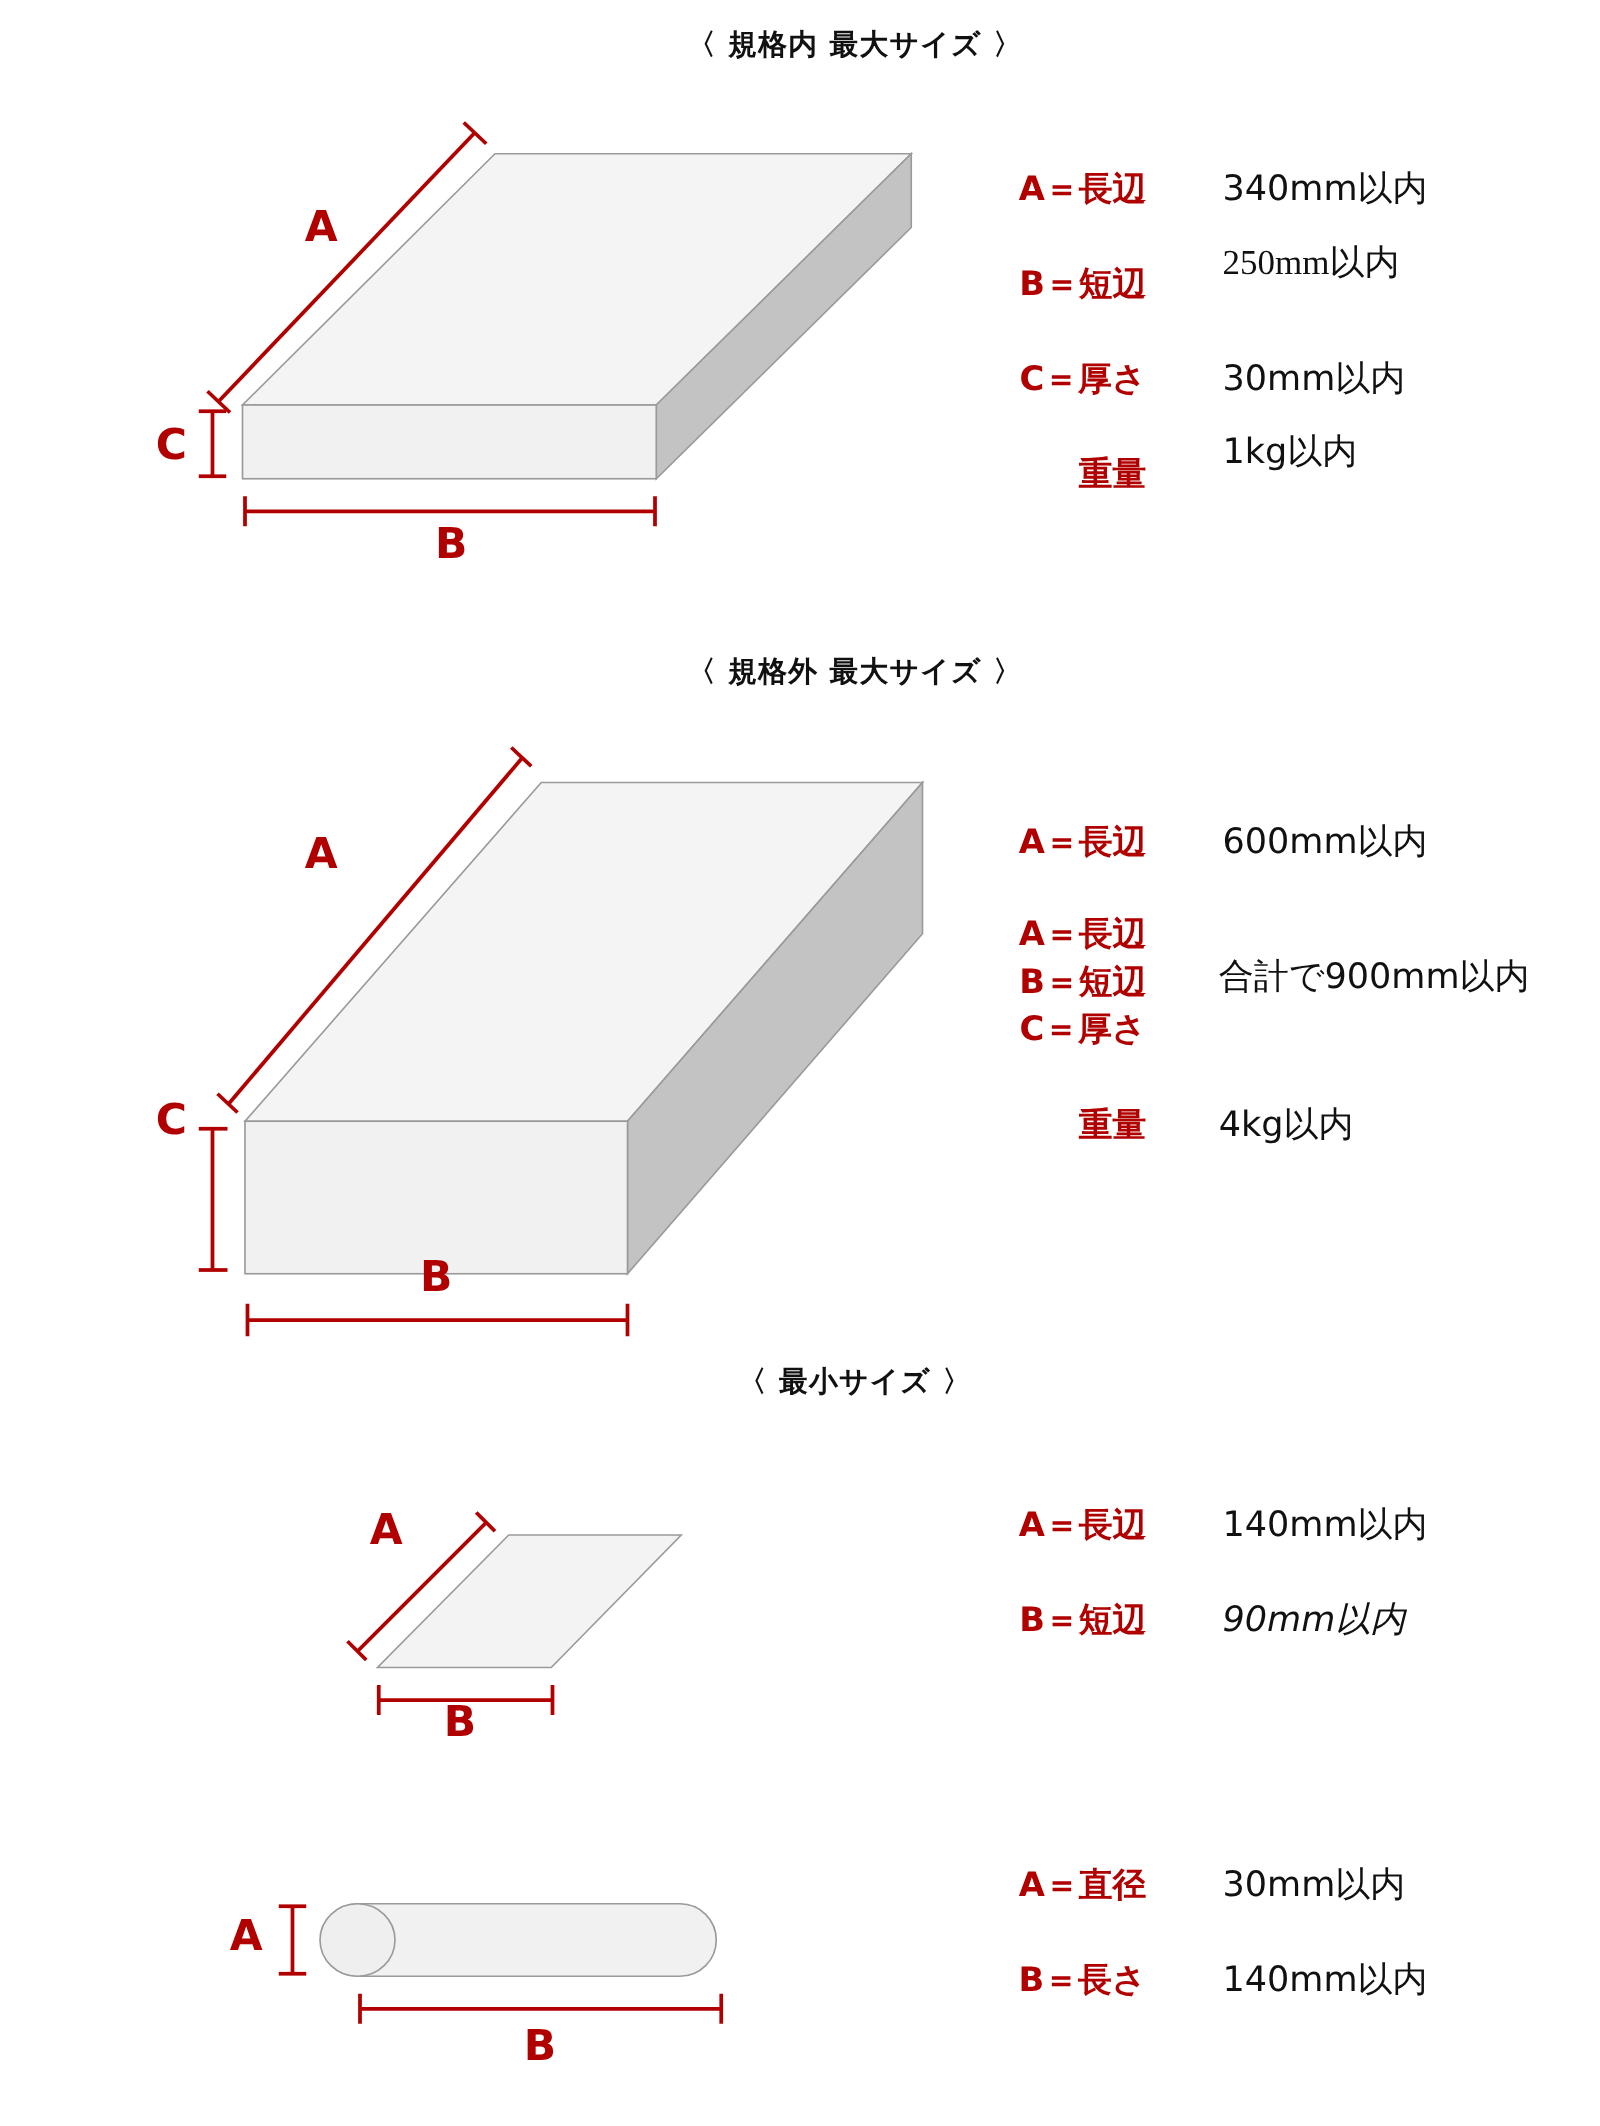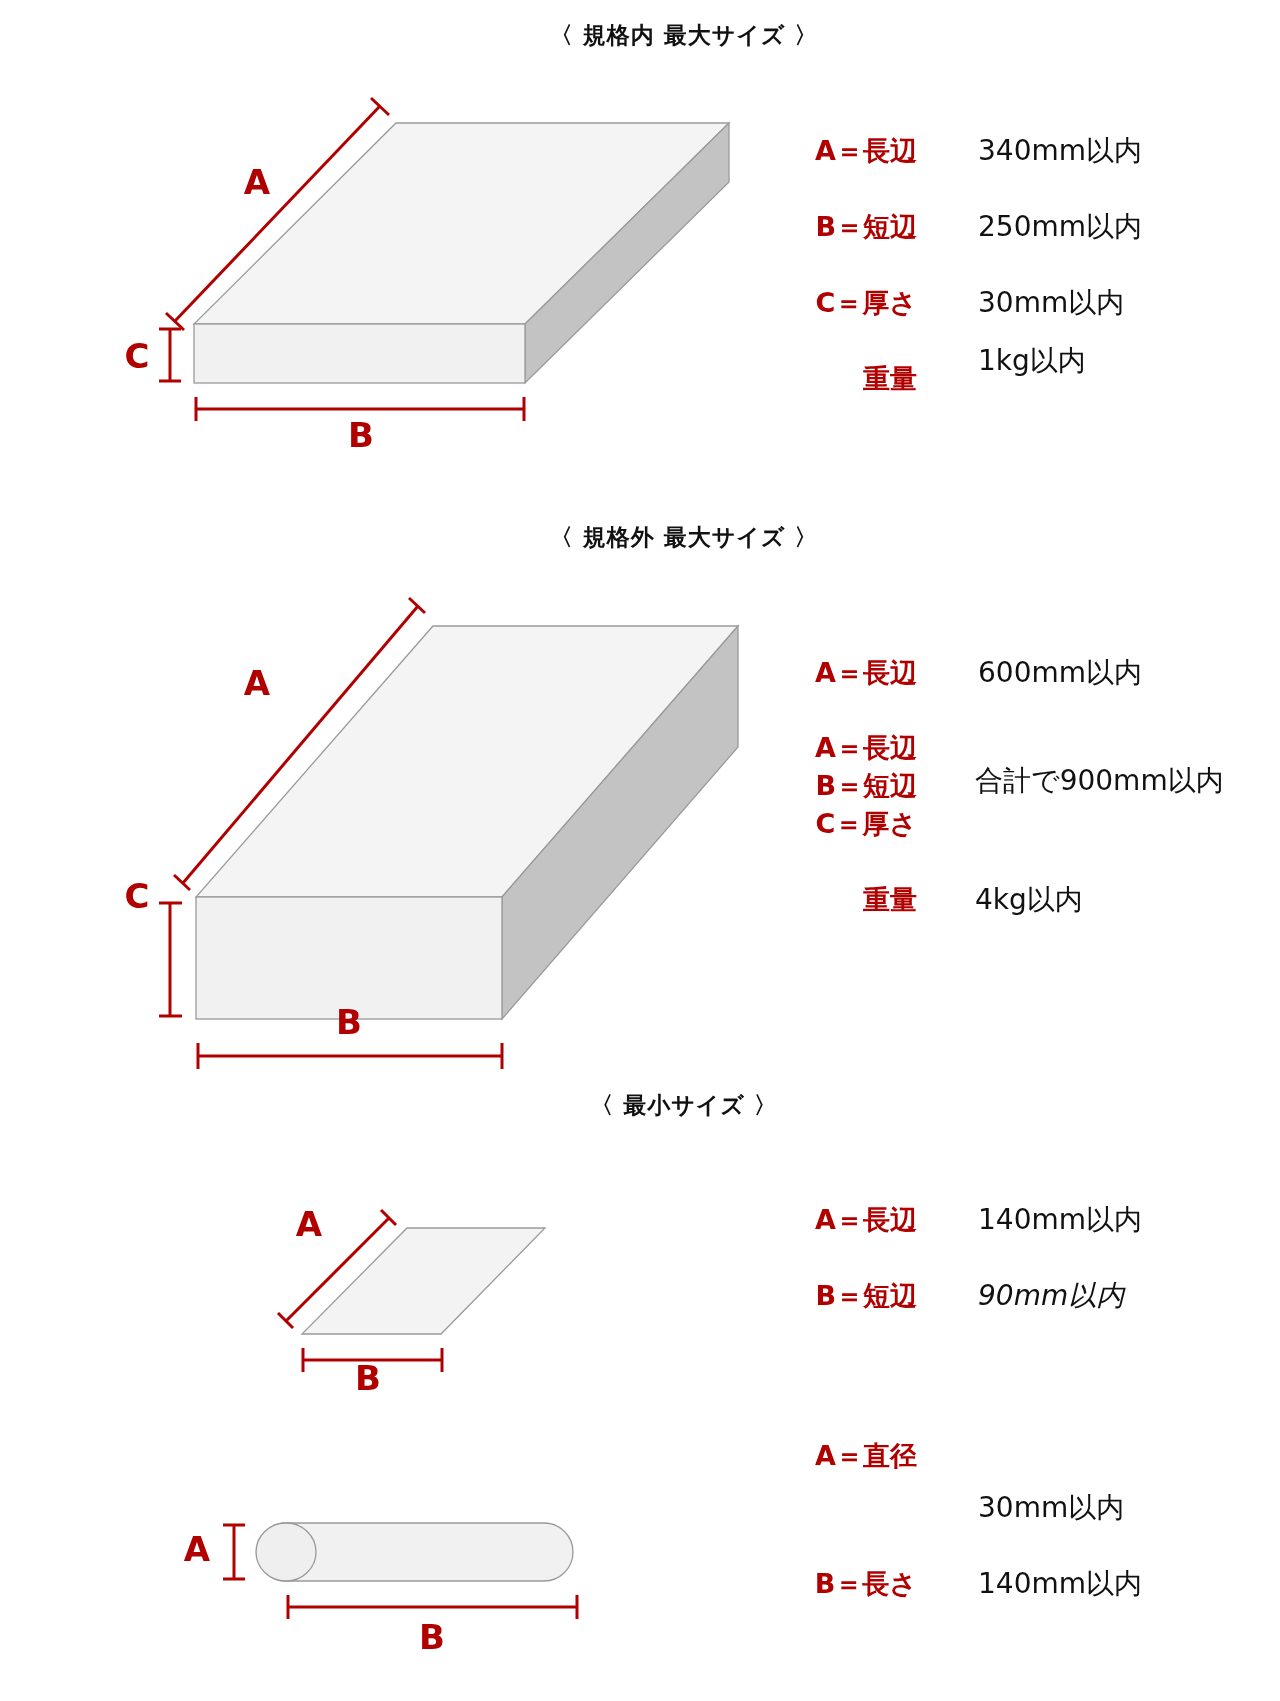--- a/index.html
+++ b/index.html
@@ -93,21 +93,21 @@
   </g>
 </svg>
 
 <div class="dimlabel" style="left:257px; top:182px;">A</div>
 <div class="dimlabel" style="left:137px; top:356px;">C</div>
 <div class="dimlabel" style="left:361px; top:435px;">B</div>
 
 <div class="spec-label" style="top:151px;">A＝長辺</div>
 <div class="spec-value" style="top:151px;">340mm以内</div>
 <div class="spec-label" style="top:227px;">B＝短辺</div>
-<div class="spec-value" style="top:227px;">250mm以内</div>
+<div class="spec-value" style="top:210px;font-family:Liberation Serif, serif;">250mm以内</div>
 <div class="spec-label" style="top:303px;">C＝厚さ</div>
 <div class="spec-value" style="top:303px;">30mm以内</div>
 <div class="spec-label" style="top:379px;">重量</div>
 <div class="spec-value" style="top:361px;">1kg以内</div>
 
 <div class="title" style="top:522px;">〈 規格外 最大サイズ 〉</div>
 
 <div class="dimlabel" style="left:257px; top:683px;">A</div>
 <div class="dimlabel" style="left:137px; top:896px;">C</div>
 <div class="dimlabel" style="left:349px; top:1022px;">B</div>
@@ -131,16 +131,16 @@
 <div class="dimlabel" style="left:368px; top:1378px;">B</div>
 
 <div class="spec-label" style="top:1220px;">A＝長辺</div>
 <div class="spec-value" style="top:1220px;">140mm以内</div>
 <div class="spec-label" style="top:1296px;">B＝短辺</div>
 <div class="spec-value" style="top:1296px;font-style:italic;">90mm以内</div>
 
 <div class="dimlabel" style="left:197px; top:1549px;">A</div>
 <div class="dimlabel" style="left:432px; top:1637px;">B</div>
 
-<div class="spec-label" style="top:1456px;">A＝直径</div>
+<div class="spec-label" style="top:1508px;">A＝直径</div>
 <div class="spec-value" style="top:1508px;">30mm以内</div>
 <div class="spec-label" style="top:1584px;text-align:right;">B＝長さ</div>
 <div class="spec-value" style="top:1584px;">140mm以内</div>
 
 </body></html>

